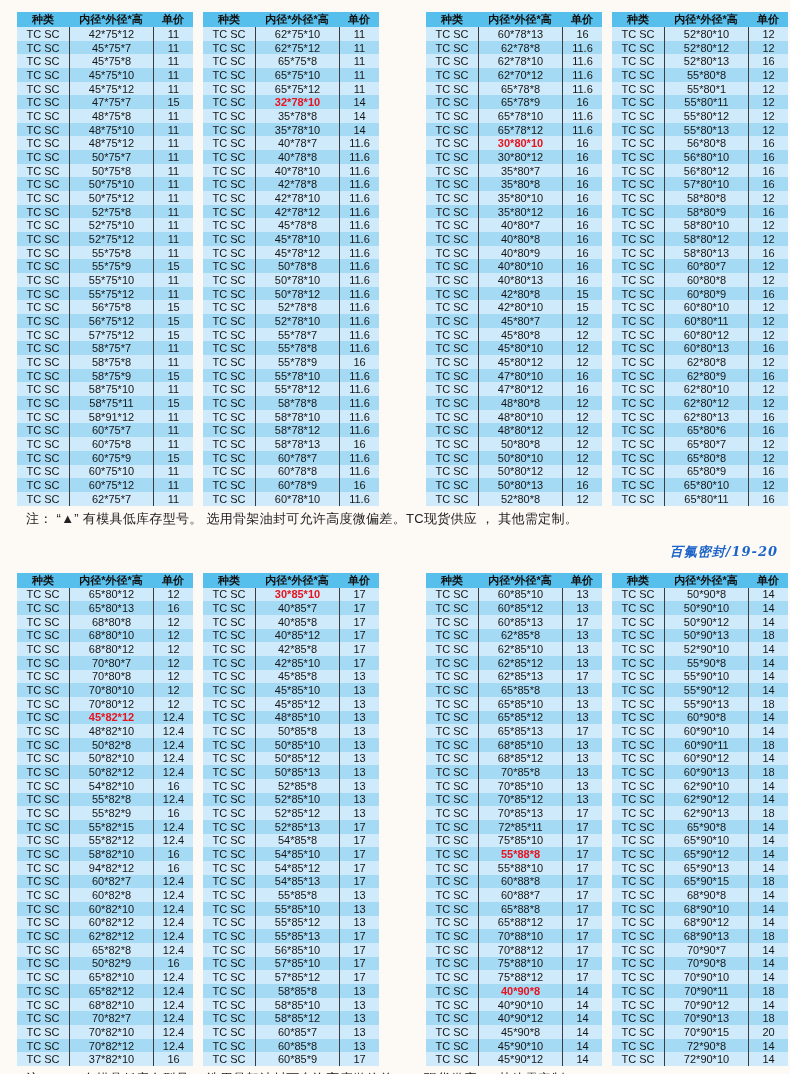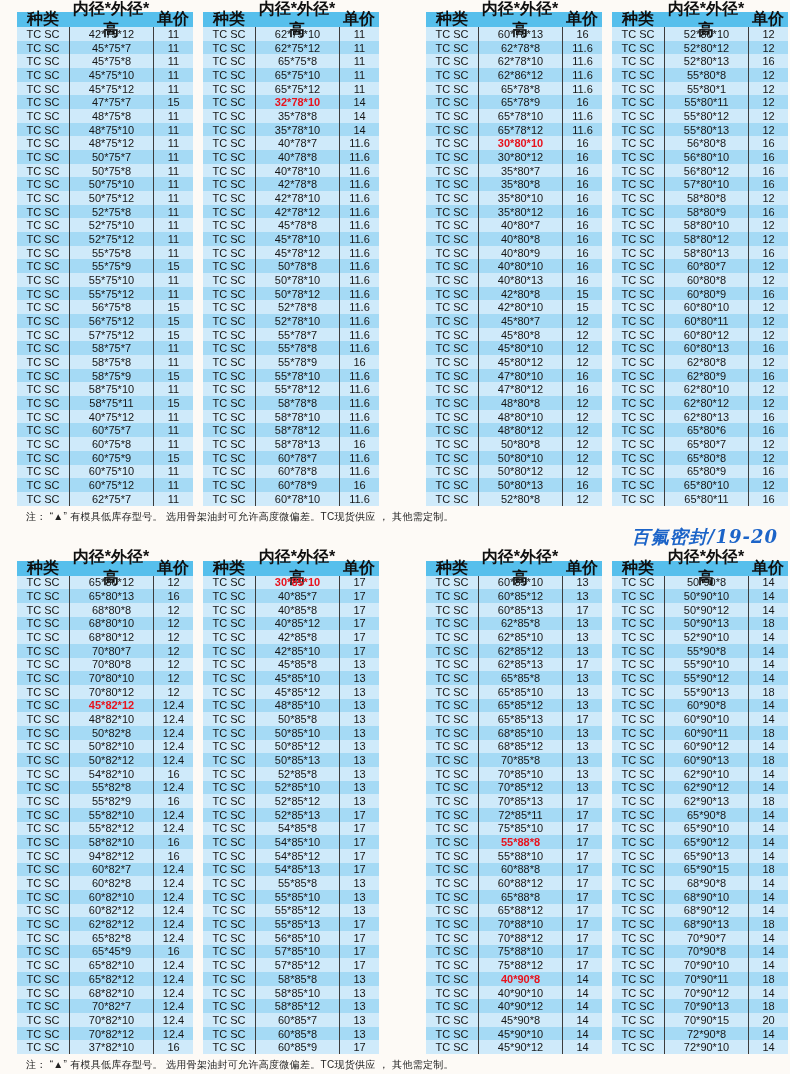--- a/index.html
+++ b/index.html
@@ -6,35 +6,35 @@
   body { background: #fdfaf6; font-family: "Liberation Sans", sans-serif; }
   .page { width: 790px; height: 1074px; background: #fdfaf6; overflow: hidden; position: relative; }
   .section { display: block; }
   .sec1 { padding-top: 12px; }
   .sec2 { padding-top: 12px; }
   .tables-row { display: flex; padding-left: 17px; }
   .tbl { width: 176px; flex: 0 0 auto; }
   .tbl + .tbl { margin-left: 10px; }
   .tbl:nth-child(3) { margin-left: 47px; }
   .thead { display: flex; height: 15px; background: #56bfec; align-items: center;
-           font-weight: bold; font-size: 16px; color: #101010; }
+           font-weight: bold; font-size: 11px; color: #101010; }
   .thead .hc { text-align: center; }
   .c0 { width: 52px; text-align: center; }
   .c1 { width: 84px; text-align: center; }
   .c2 { width: 40px; text-align: center; }
   .row { display: flex; height: 13.68px; font-size: 11px; color: #161616; }
   .row.light { background: #cfeafa; }
   .row.dark  { background: #a5daf5; }
   .row > div { display: flex; align-items: center; justify-content: center; height: 100%; }
   .row .c1, .row .c2 { border-left: 1px solid #3c3c3c; }
   .row .c1.red { color: #e8131d; font-weight: bold; }
-  .note { font-size: 10px; color: #222; margin: 4px 7px 0 26px; letter-spacing: 0.3px; }
-  .page-label { text-align: right; padding-right: 12px; margin-top: 1px;
+  .note { font-size: 13px; color: #222; margin: 4px 7px 0 26px; letter-spacing: 0.3px; }
+  .page-label { text-align: right; padding-right: 12px; margin-top: 15px;
                 font-family: "DejaVu Serif", serif; font-style: italic; font-weight: bold;
-                font-size: 18px; color: #1c64c8; letter-spacing: 1px; }
+                font-size: 13px; color: #1c64c8; letter-spacing: 1px; }
 </style>
 </head>
 <body>
 
 <div class="page">
 
   <div class="section sec1">
     <div class="tables-row">
         <div class="tbl">
           <div class="thead">
@@ -177,21 +177,21 @@
             <div class="c1">58*75*10</div>
             <div class="c2">11</div>
           </div>
           <div class="row dark">
             <div class="c0">TC SC</div>
             <div class="c1">58*75*11</div>
             <div class="c2">15</div>
           </div>
           <div class="row light">
             <div class="c0">TC SC</div>
-            <div class="c1">40*75*12</div>
+            <div class="c1">58*91*12</div>
             <div class="c2">11</div>
           </div>
           <div class="row dark">
             <div class="c0">TC SC</div>
             <div class="c1">60*75*7</div>
             <div class="c2">11</div>
           </div>
           <div class="row light">
             <div class="c0">TC SC</div>
             <div class="c1">60*75*8</div>
@@ -416,21 +416,21 @@
             <div class="c1">62*78*8</div>
             <div class="c2">11.6</div>
           </div>
           <div class="row light">
             <div class="c0">TC SC</div>
             <div class="c1">62*78*10</div>
             <div class="c2">11.6</div>
           </div>
           <div class="row dark">
             <div class="c0">TC SC</div>
-            <div class="c1">62*86*12</div>
+            <div class="c1">62*70*12</div>
             <div class="c2">11.6</div>
           </div>
           <div class="row light">
             <div class="c0">TC SC</div>
             <div class="c1">65*78*8</div>
             <div class="c2">11.6</div>
           </div>
           <div class="row dark">
             <div class="c0">TC SC</div>
             <div class="c1">65*78*9</div>
@@ -857,21 +857,21 @@
             <div class="c1">55*82*8</div>
             <div class="c2">12.4</div>
           </div>
           <div class="row light">
             <div class="c0">TC SC</div>
             <div class="c1">55*82*9</div>
             <div class="c2">16</div>
           </div>
           <div class="row dark">
             <div class="c0">TC SC</div>
-            <div class="c1">55*82*10</div>
+            <div class="c1">55*82*15</div>
             <div class="c2">12.4</div>
           </div>
           <div class="row light">
             <div class="c0">TC SC</div>
             <div class="c1">55*82*12</div>
             <div class="c2">12.4</div>
           </div>
           <div class="row dark">
             <div class="c0">TC SC</div>
             <div class="c1">58*82*10</div>
@@ -907,21 +907,21 @@
             <div class="c1">62*82*12</div>
             <div class="c2">12.4</div>
           </div>
           <div class="row light">
             <div class="c0">TC SC</div>
             <div class="c1">65*82*8</div>
             <div class="c2">12.4</div>
           </div>
           <div class="row dark">
             <div class="c0">TC SC</div>
-            <div class="c1">65*45*9</div>
+            <div class="c1">50*82*9</div>
             <div class="c2">16</div>
           </div>
           <div class="row light">
             <div class="c0">TC SC</div>
             <div class="c1">65*82*10</div>
             <div class="c2">12.4</div>
           </div>
           <div class="row dark">
             <div class="c0">TC SC</div>
             <div class="c1">65*82*12</div>
@@ -1246,21 +1246,21 @@
             <div class="c1">55*88*10</div>
             <div class="c2">17</div>
           </div>
           <div class="row dark">
             <div class="c0">TC SC</div>
             <div class="c1">60*88*8</div>
             <div class="c2">17</div>
           </div>
           <div class="row light">
             <div class="c0">TC SC</div>
-            <div class="c1">60*88*12</div>
+            <div class="c1">60*88*7</div>
             <div class="c2">17</div>
           </div>
           <div class="row dark">
             <div class="c0">TC SC</div>
             <div class="c1">65*88*8</div>
             <div class="c2">17</div>
           </div>
           <div class="row light">
             <div class="c0">TC SC</div>
             <div class="c1">65*88*12</div>

